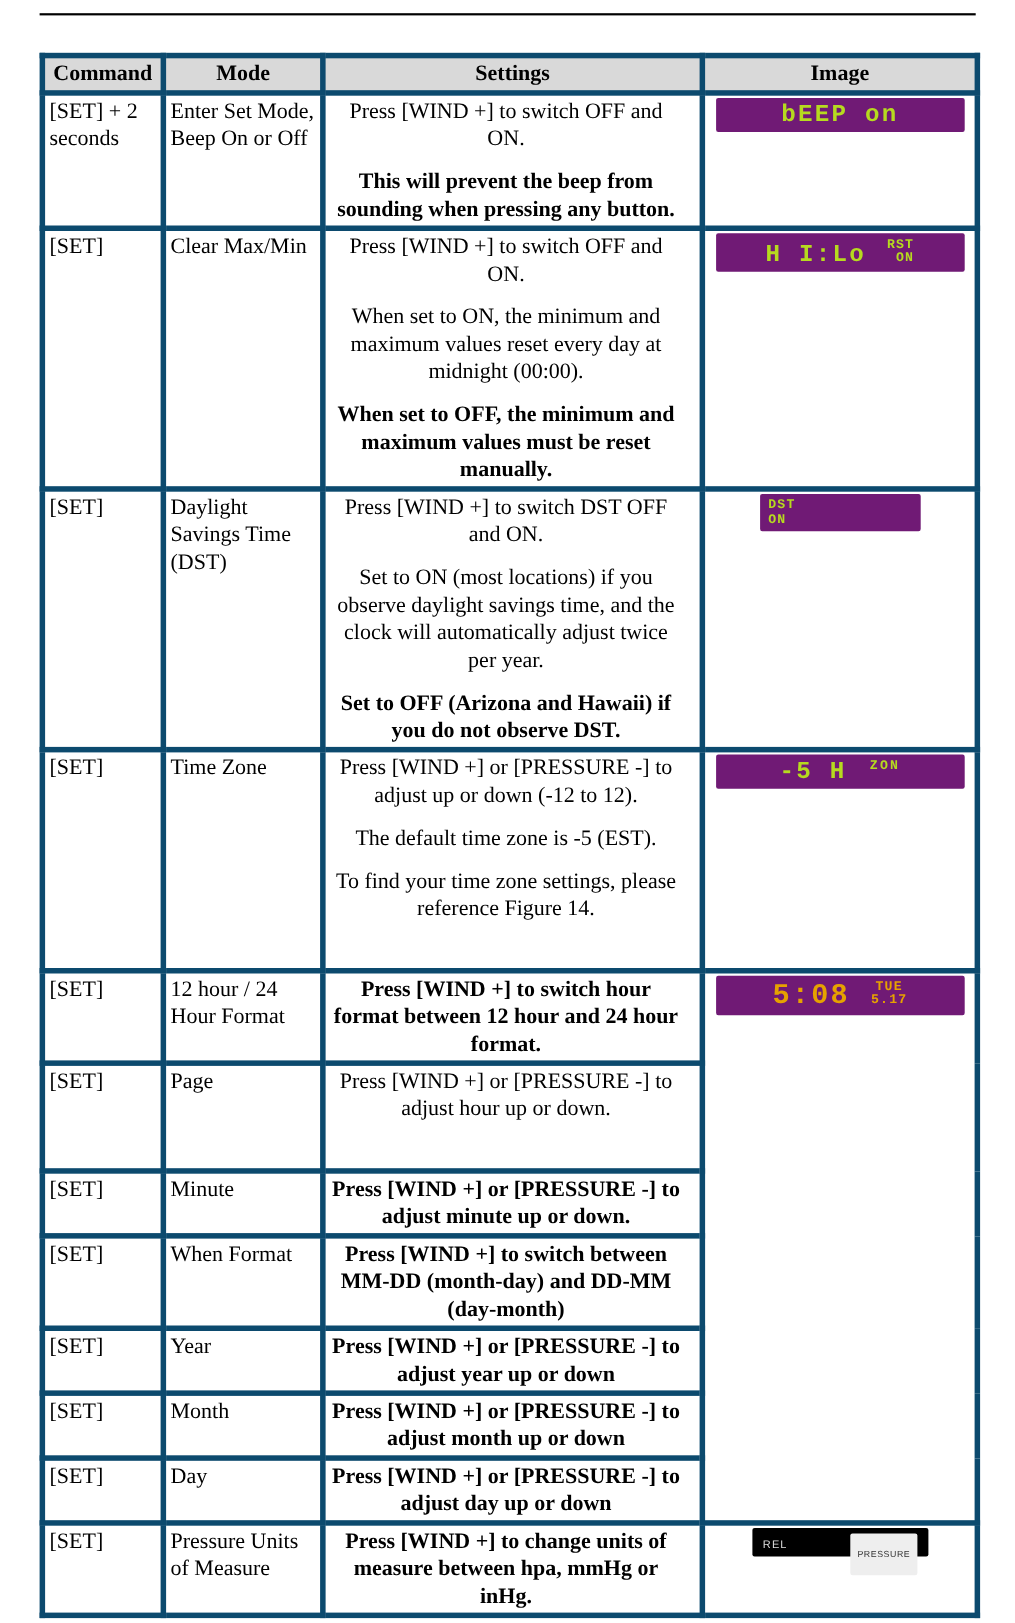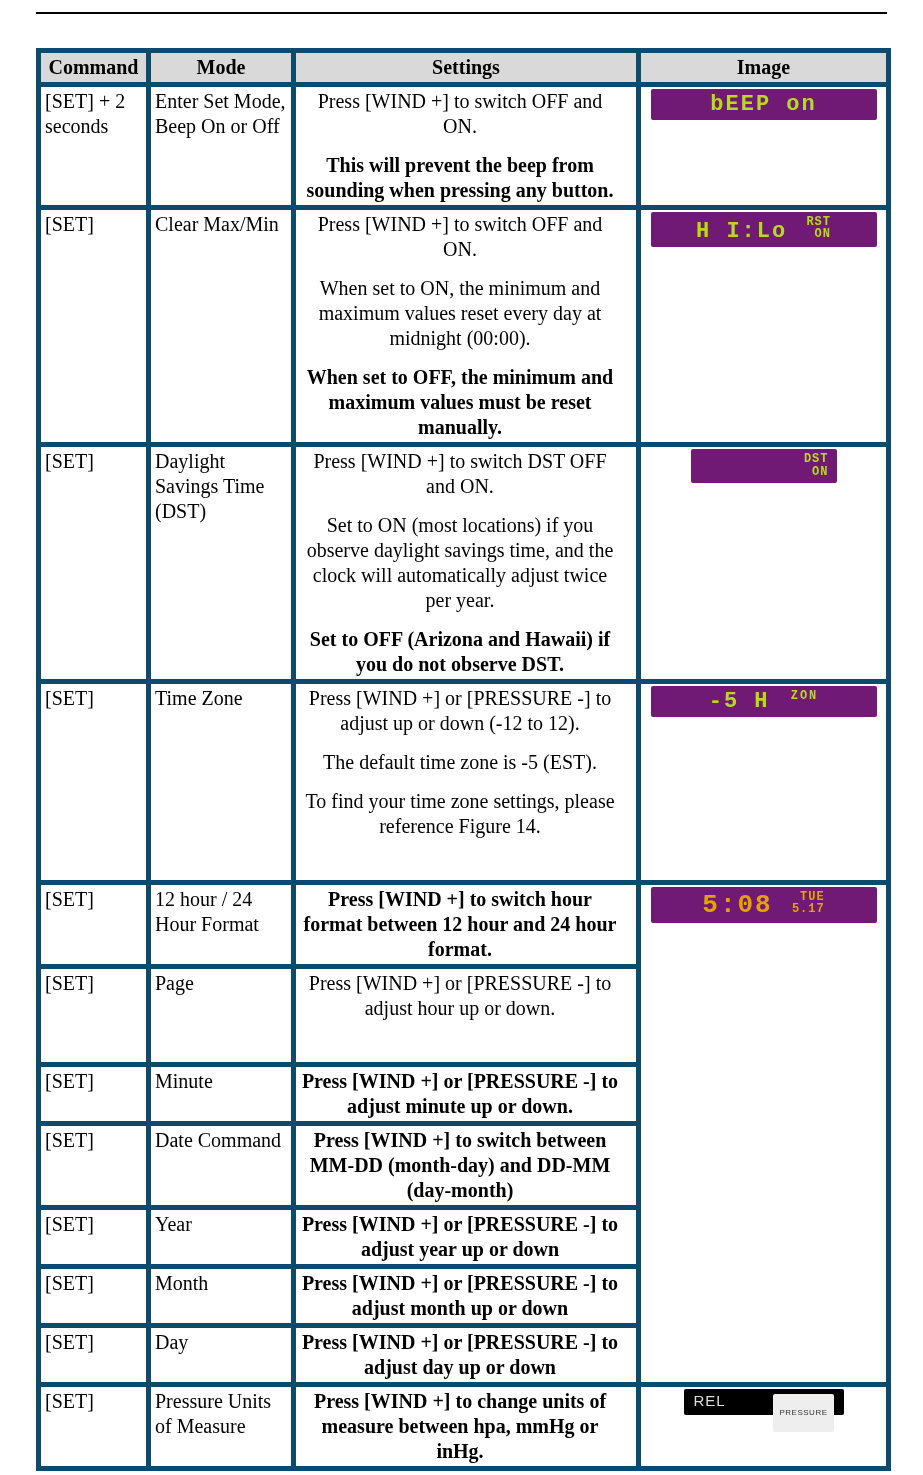--- a/index.html
+++ b/index.html
@@ -59,57 +59,58 @@
     text-align: center;
     border-radius: 2px;
   }
   .lcd .sub {
     display: block;
     font-size: 12px;
     letter-spacing: 1px;
     line-height: 1.1;
   }
   .lcd.wide { width: 210px; }
-  .lcd.mid  { width: 130px; text-align: right; }
+  .lcd.mid  { width: 130px; text-align: left; }
   .lcd.tz .small-label {
     display: inline-block;
     font-size: 12px;
     vertical-align: top;
     margin-left: 6px;
   }
   .lcd .rightcol {
     display: inline-block;
     text-align: right;
     font-size: 12px;
     line-height: 1;
     margin-left: 4px;
     letter-spacing: 1px;
   }
   .lcd.time {
     color: #e6a200;
   }
   .lcd.time .right-side {
     font-size: 12px;
     letter-spacing: 1px;
+    text-align: center;
   }
   .pressure-block {
     display: inline-block;
     background: #000;
     color: #ddd;
     width: 160px;
     height: 26px;
     font-family: Arial, sans-serif;
     position: relative;
     border-radius: 2px;
   }
   .pressure-block .rel {
     position: absolute;
     left: 10px;
     bottom: 4px;
-    font-size: 15px;
+    font-size: 10px;
     letter-spacing: 1px;
   }
   .pressure-block .btn {
     position: absolute;
     right: 10px;
     top: 5px;
     background: #eee;
     color: #333;
     font-size: 8px;
     padding: 14px 6px;
@@ -239,21 +240,21 @@
       <tr>
         <td class="bold">[SET]</td>
         <td>Minute</td>
         <td>
           <p>Press [WIND +] or [PRESSURE -] to adjust minute up or down.</p>
         </td>
       </tr>
 
       <tr>
         <td class="bold">[SET]</td>
-        <td>Date Command</td>
+        <td>When Format</td>
         <td>
           <p>Press [WIND +] to switch between MM-DD (month-day) and DD-MM (day-month)</p>
         </td>
       </tr>
 
       <tr>
         <td class="bold">[SET]</td>
         <td>Year</td>
         <td>
           <p>Press [WIND +] or [PRESSURE -] to adjust year up or down</p>

